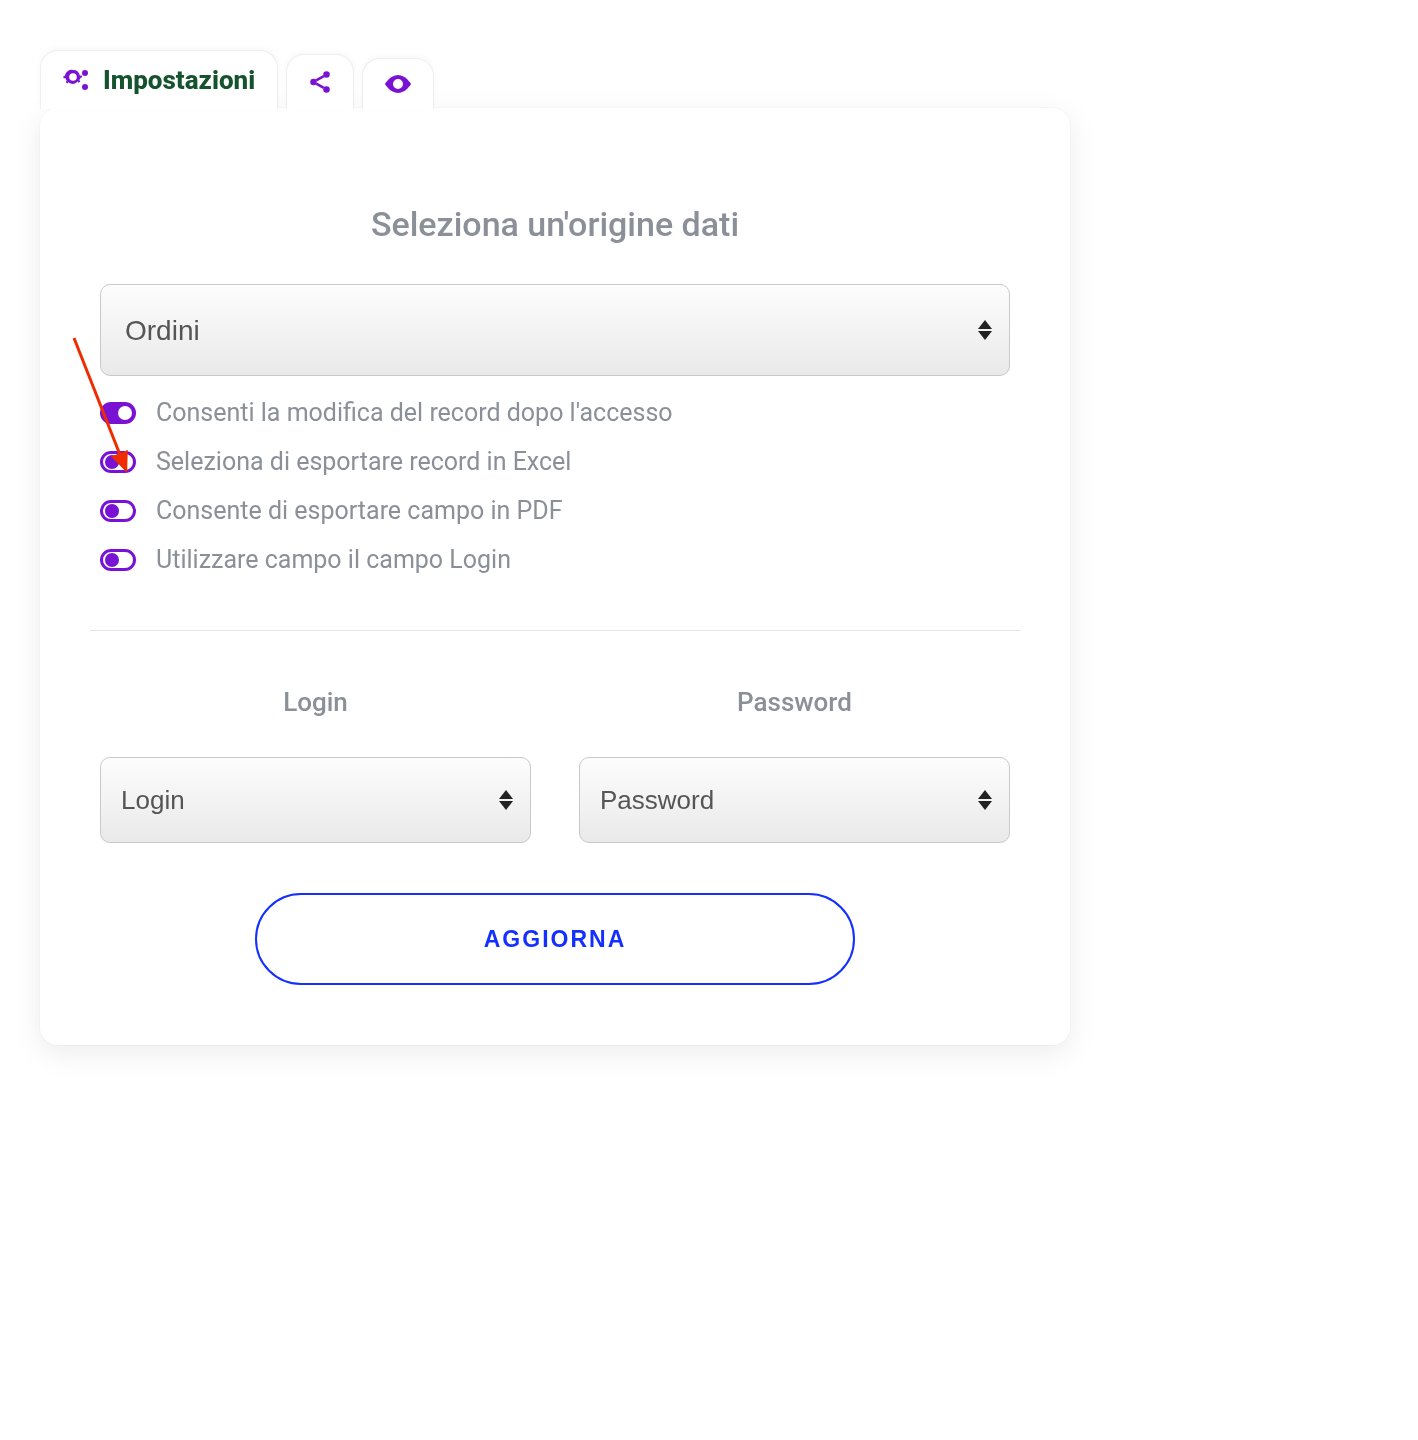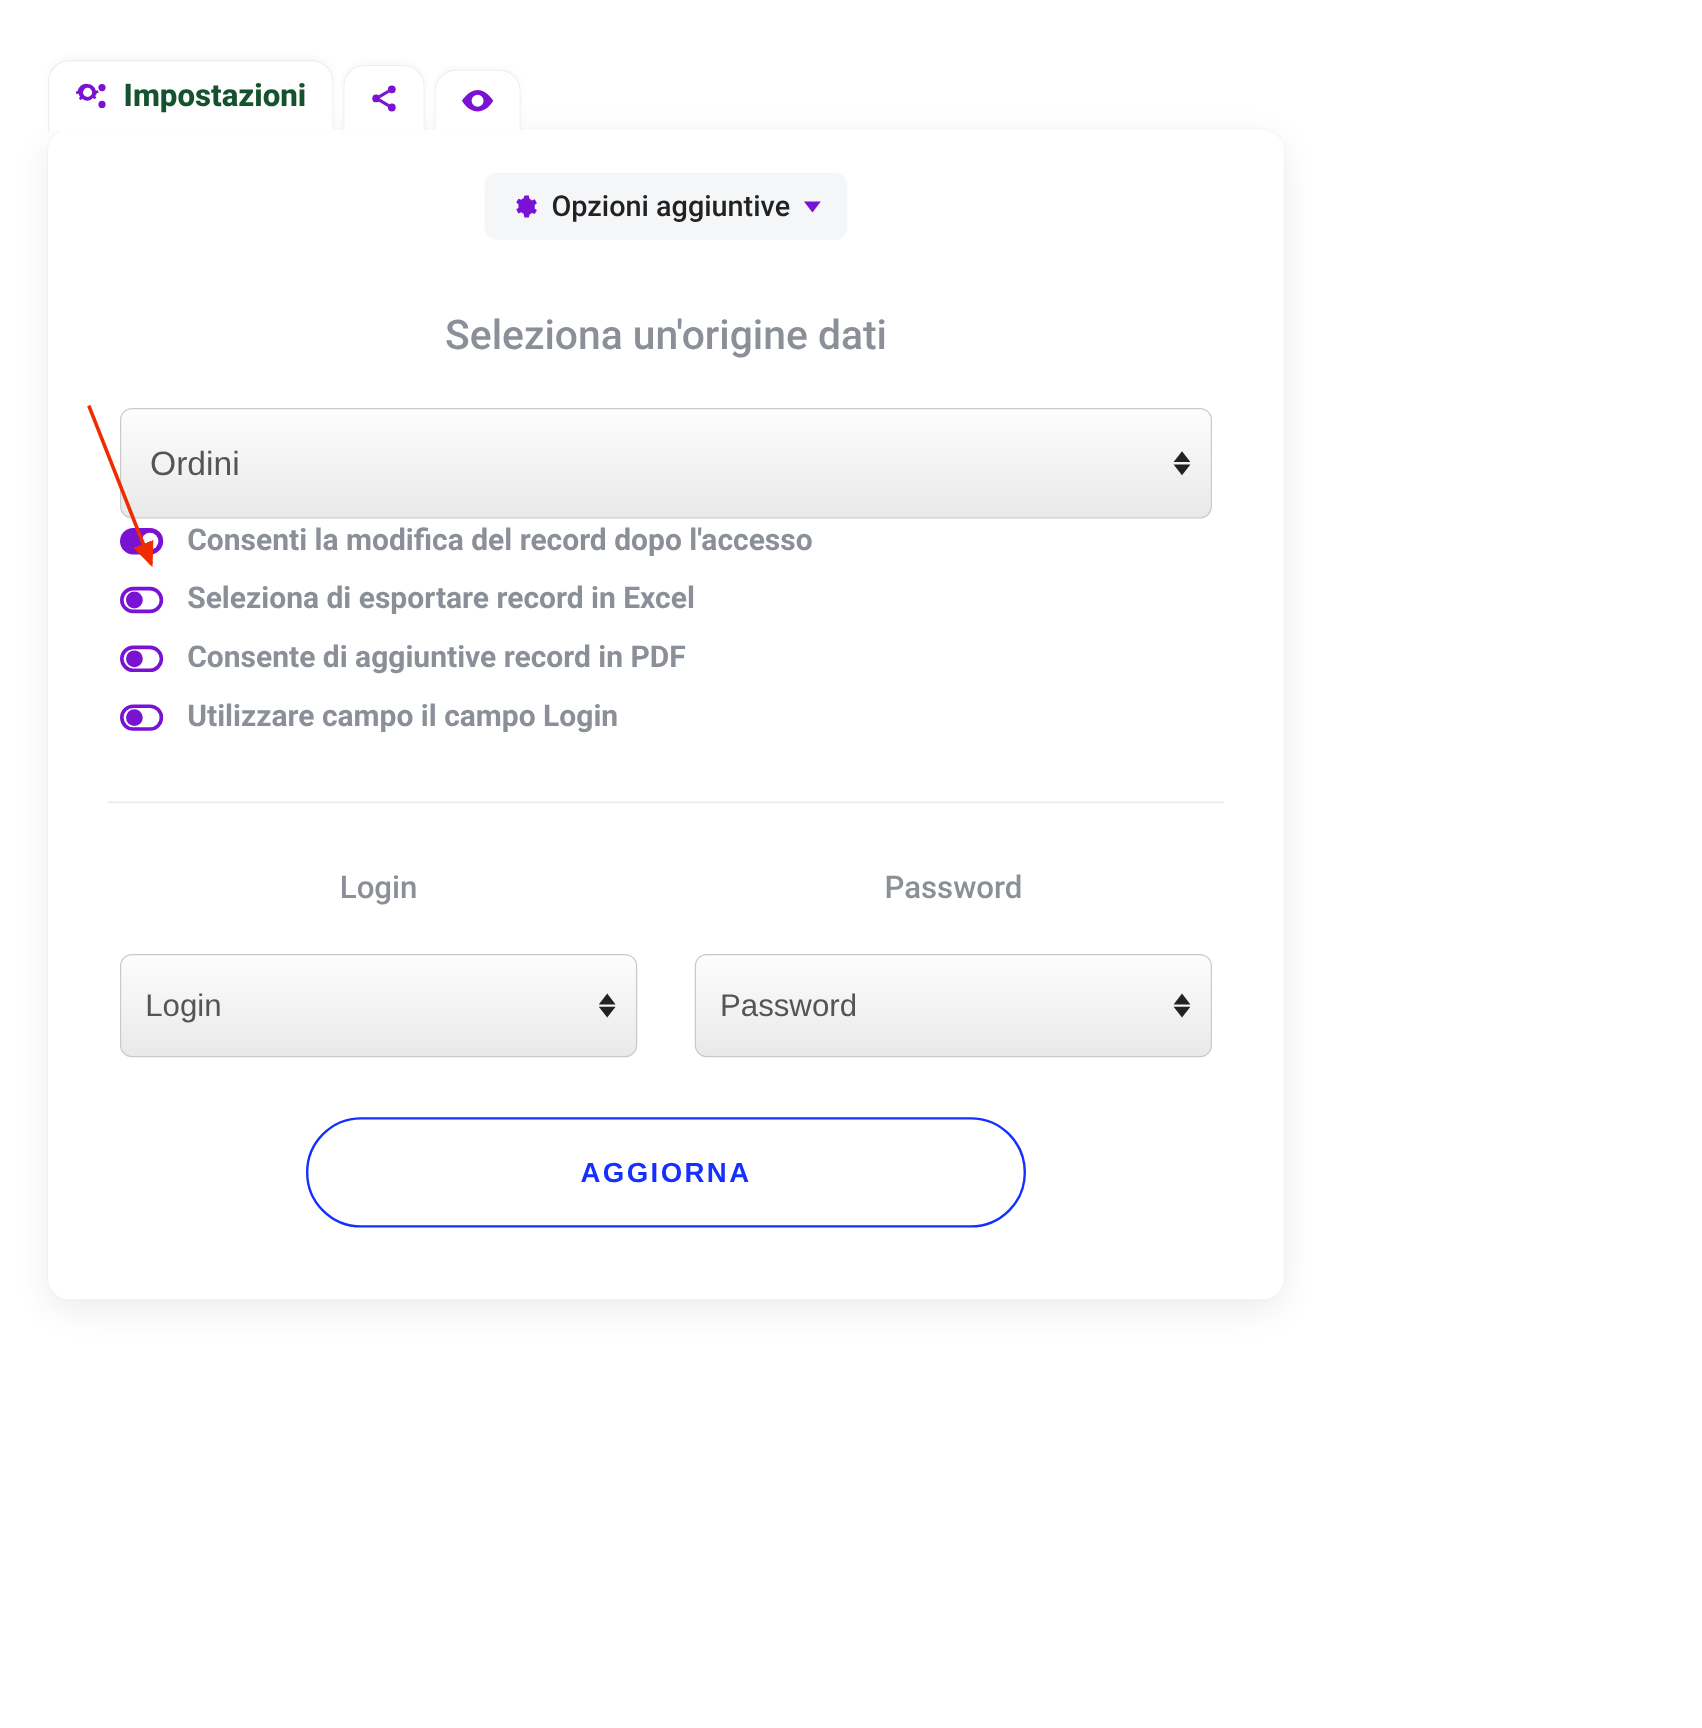--- a/index.html
+++ b/index.html
@@ -109,25 +109,24 @@
     transform: translateY(-50%);
     display: flex;
     flex-direction: column;
     gap: 2px;
     pointer-events: none;
   }
   .arrow-up, .arrow-down { width:0; height:0; }
   .arrow-up { border-left:7px solid transparent; border-right:7px solid transparent; border-bottom:9px solid #222; }
   .arrow-down { border-left:7px solid transparent; border-right:7px solid transparent; border-top:9px solid #222; }
   .toggles {
-    margin-top: 4px;
+    margin-top: 22px;
     display: flex;
     flex-direction: column;
     gap: 20px;
-    font-weight: bold;
   }
   .toggle-row {
     display: flex;
     align-items: center;
     gap: 20px;
   }
   .toggle {
     width: 36px; height: 22px;
     border-radius: 11px;
     position: relative;
@@ -242,29 +241,20 @@
         <svg width="30" height="22" viewBox="0 0 30 22" fill="currentColor">
           <path d="M15 2C7 2 2 11 2 11s5 9 13 9 13-9 13-9S23 2 15 2zm0 14a5 5 0 1 1 0-10 5 5 0 0 1 0 10z"></path>
           <circle cx="16" cy="10" r="2" fill="#fff"></circle>
         </svg>
       </span>
     </div>
   </div>
 
   <div class="panel">
 
-    <div class="options-pill">
-      <span class="gear-icon-small">
-        <svg width="22" height="22" viewBox="0 0 24 24" fill="currentColor">
-          <path d="M12 8a4 4 0 1 0 0 8 4 4 0 0 0 0-8zm9.4 4a7.5 7.5 0 0 0-.1-1.3l2.1-1.6-2-3.5-2.5 1a7.6 7.6 0 0 0-2.2-1.3L16 2h-4l-.7 2.7a7.6 7.6 0 0 0-2.2 1.3l-2.5-1-2 3.5 2.1 1.6A7.5 7.5 0 0 0 6.6 12c0 .4 0 .9.1 1.3l-2.1 1.6 2 3.5 2.5-1c.7.5 1.4 1 2.2 1.3L12 22h4l.7-2.7c.8-.3 1.5-.8 2.2-1.3l2.5 1 2-3.5-2.1-1.6c.1-.4.1-.9.1-1.3z"></path>
-        </svg>
-      </span>
-      <span class="options-pill-label">Opzioni aggiuntive</span>
-      <span class="caret-down"></span>
-    </div>
 
     <div class="section-heading">Seleziona un'origine dati</div>
 
     <div class="select-wrap">
       <select class="big-select">
         <option>Ordini</option>
       </select>
       <div class="select-arrows">
         <span class="arrow-up"></span>
           <span class="arrow-down"></span>
@@ -281,21 +271,21 @@
       <div class="toggle-row">
         <div class="toggle off">
             <span class="knob"></span>
           </div>
         <span class="toggle-label">Seleziona di esportare record in Excel</span>
       </div>
       <div class="toggle-row">
         <div class="toggle off">
             <span class="knob"></span>
           </div>
-        <span class="toggle-label">Consente di aggiuntive record in PDF</span>
+        <span class="toggle-label">Consente di esportare campo in PDF</span>
       </div>
       <div class="toggle-row">
         <div class="toggle off">
             <span class="knob"></span>
           </div>
         <span class="toggle-label">Utilizzare campo il campo Login</span>
       </div>
     </div>
 
     <hr class="divider">

